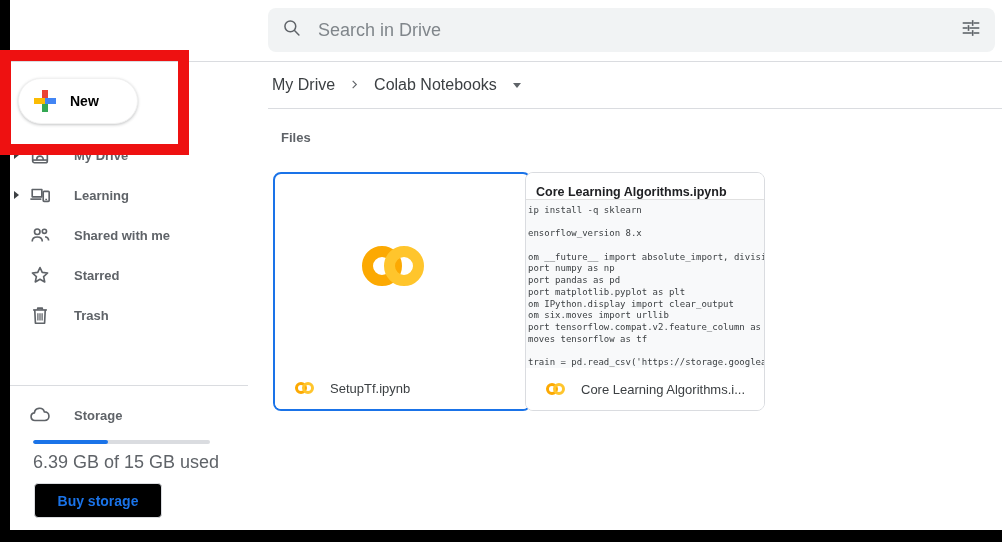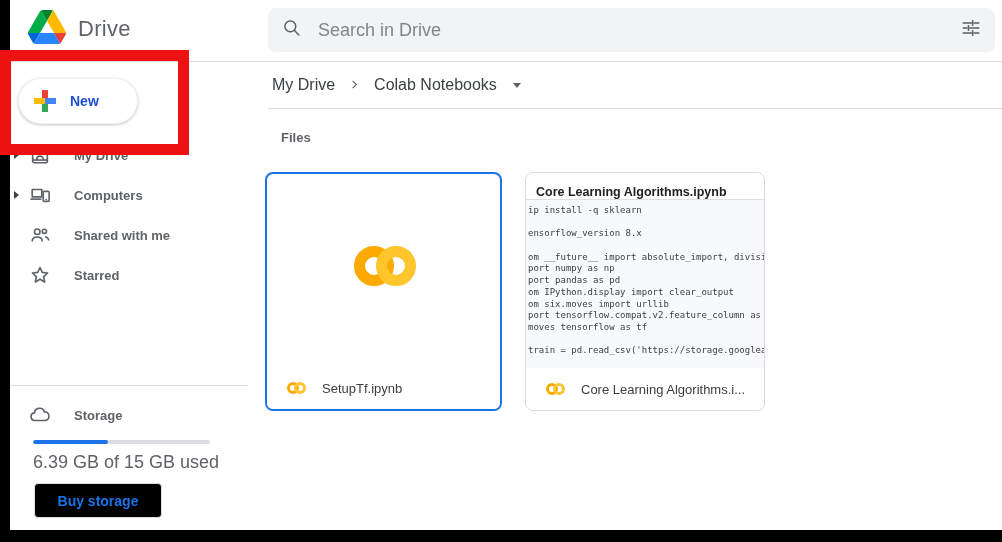--- a/index.html
+++ b/index.html
@@ -17,21 +17,21 @@
   .app-title{font-size:22px;color:#5f6368;letter-spacing:.3px;}
   .header-divider{position:absolute;left:10px;right:0;top:61px;height:1px;background:#dadce0;}
   .searchbar{position:absolute;left:268px;top:8px;width:727px;height:44px;background:#f1f3f4;
              border-radius:8px;display:flex;align-items:center;padding:0 14px;box-sizing:border-box;}
   .search-placeholder{color:#80868b;font-size:18px;margin-left:16px;flex:1;}
   
   .sidebar{position:absolute;left:10px;top:0;width:248px;height:542px;}
   .new-btn{position:absolute;left:8px;top:78px;width:120px;height:46px;background:#fff;border:1px solid #f1f1f1;
            border-radius:24px;display:flex;align-items:center;gap:14px;padding-left:15px;box-sizing:border-box;
            box-shadow:0 1px 3px rgba(60,64,67,.3);cursor:pointer;}
-  .new-btn-label{font-size:14px;font-weight:bold;color:#1d4ed8;}
+  .new-btn-label{font-size:14px;font-weight:bold;color:#000000;}
   .plus{position:relative;width:22px;height:22px;}
   .plus .v{position:absolute;left:8px;top:0;width:6px;height:22px;
            background:linear-gradient(to bottom,#ea4335 50%,#34a853 50%);}
   .plus .h{position:absolute;left:0;top:8px;width:22px;height:6px;
            background:linear-gradient(to right,#fbbc04 50%,#4285f4 50%);}
   .nav{position:absolute;left:0;top:135px;width:248px;}
   .nav-item{height:40px;display:flex;align-items:center;cursor:pointer;}
   .caret-slot{width:19px;display:flex;justify-content:flex-start;padding-left:4px;box-sizing:border-box;}
   .caret-right{width:0;height:0;border-left:5px solid #3c4043;border-top:4px solid transparent;border-bottom:4px solid transparent;}
   .nav-icon{width:22px;height:22px;}
@@ -46,21 +46,21 @@
            border-radius:4px;display:flex;align-items:center;justify-content:center;cursor:pointer;}
   .buy-btn span{color:#1a73e8;font-size:14px;font-weight:bold;}
   
   .breadcrumb{position:absolute;left:272px;top:76px;display:flex;align-items:center;gap:14px;font-size:16px;color:#3c4043;}
   .crumb{cursor:pointer;}
   .caret-down{width:0;height:0;border-top:5px solid #5f6368;border-left:4.5px solid transparent;border-right:4.5px solid transparent;margin-left:2px;}
   .content-divider{position:absolute;left:268px;right:0;top:108px;height:1px;background:#dadce0;}
   .files-label{position:absolute;left:281px;top:130px;font-size:13px;font-weight:bold;color:#5f6368;}
   .card{position:absolute;top:172px;height:239px;background:#fff;border-radius:8px;box-sizing:border-box;
         display:flex;flex-direction:column;overflow:hidden;cursor:pointer;}
-  .card1{left:265px;width:237px;border:2px solid #1a73e8;}
+  .card1{left:273px;width:258px;border:2px solid #1a73e8;}
   .card2{left:525px;width:240px;border:1px solid #dadce0;}
   .card-body{flex:1;position:relative;}
   .card-footer{height:42px;display:flex;align-items:center;gap:16px;padding-left:20px;box-sizing:border-box;background:#fff;}
   .file-name{font-size:13px;color:#3c4043;white-space:nowrap;overflow:hidden;}
   
   .colab-big{position:absolute;left:87px;top:72px;width:62px;height:40px;}
   .colab-big .ring{position:absolute;width:40px;height:40px;border-radius:50%;box-sizing:border-box;}
   .colab-big .ring.l{left:0;border:11px solid #fca902;}
   .colab-big .ring.r{left:22px;border:11px solid #ffc52c;}
   .colab-small{position:relative;width:19px;height:12px;flex:none;}
@@ -73,31 +73,20 @@
   .card2-title{font-size:12.5px;font-weight:bold;color:#202124;white-space:nowrap;overflow:hidden;}
   .code-area{flex:1;background:#f8f9fa;overflow:hidden;padding:5px 0 0 2px;}
   .code-line{height:11.7px;font-family:"DejaVu Sans Mono", monospace;font-size:9px;line-height:11.7px;
              color:#3c4043;white-space:pre;overflow:hidden;}
 </style>
 </head>
 <body>
 
 <div class="stage">
 
-  <div class="logo-row">
-    <span><svg viewBox="0 0 87.3 78">
-      <path fill="#0066da" d="m6.6 66.85 3.85 6.65c.8 1.4 1.95 2.5 3.3 3.3l13.75-23.8h-27.5c0 1.55.4 3.1 1.2 4.5z"></path>
-      <path fill="#00ac47" d="m43.65 25-13.75-23.8c-1.35.8-2.5 1.9-3.3 3.3l-25.4 44a9.06 9.06 0 0 0-1.2 4.5h27.5z"></path>
-      <path fill="#ea4335" d="m73.55 76.8c1.35-.8 2.5-1.9 3.3-3.3l1.6-2.75 7.65-13.25c.8-1.4 1.2-2.95 1.2-4.5h-27.5l5.85 11.5z"></path>
-      <path fill="#00832d" d="m43.65 25 13.75-23.8c-1.35-.8-2.9-1.2-4.5-1.2h-18.5c-1.6 0-3.15.45-4.5 1.2z"></path>
-      <path fill="#2684fc" d="m59.8 53h-32.3l-13.75 23.8c1.35.8 2.9 1.2 4.5 1.2h50.8c1.6 0 3.15-.45 4.5-1.2z"></path>
-      <path fill="#ffba00" d="m73.4 26.5-12.7-22c-.8-1.4-1.95-2.5-3.3-3.3l-13.75 23.8 16.15 28h27.45c0-1.55-.4-3.1-1.2-4.5z"></path>
-    </svg></span>
-    <span class="app-title">Drive</span>
-  </div>
 
   <div class="searchbar">
     <span><svg width="20" height="20" viewBox="0 0 24 24">
       <circle cx="10" cy="10" r="6.5" fill="none" stroke="#5f6368" stroke-width="1.8"></circle>
       <line x1="15" y1="15" x2="20.3" y2="20.3" stroke="#5f6368" stroke-width="1.8" stroke-linecap="round"></line>
     </svg></span>
     <span class="search-placeholder">Search in Drive</span>
     <span><svg width="20" height="20" viewBox="0 0 24 24" stroke="#5f6368" stroke-width="1.9" stroke-linecap="square">
       <line x1="3" y1="6" x2="12" y2="6"></line>
           <line x1="16" y1="6" x2="21" y2="6"></line>
@@ -140,21 +129,21 @@
       <div class="nav-item">
         <span class="caret-slot">
             <span class="caret-right"></span>
           </span>
         <span class="nav-icon"><svg viewBox="0 0 24 24" fill="none" stroke="#5f6368" stroke-width="1.8" stroke-linejoin="round">
           <path d="M3.5 6h10.5v8H3.5z"></path>
               <path d="M1.5 16.5h12"></path>
               <rect x="15.5" y="8" width="6.5" height="11" rx="1" fill="#fff"></rect>
               <line x1="17.8" y1="16.8" x2="19.7" y2="16.8" stroke-width="1.4"></line>
         </svg></span>
-        <span class="nav-label">Computers</span>
+        <span class="nav-label">Learning</span>
       </div>
 
       <div class="nav-item">
         <span class="caret-slot"></span>
         <span class="nav-icon"><svg viewBox="0 0 24 24" fill="none" stroke="#5f6368" stroke-width="1.8" stroke-linejoin="round">
           <circle cx="9" cy="8.5" r="3"></circle>
               <path d="M3.5 19c0-3.2 2.6-4.8 5.5-4.8s5.5 1.6 5.5 4.8"></path>
           <circle cx="16.8" cy="8" r="2.3"></circle>
               <path d="M17.5 13.9c2.2.4 3.9 1.8 3.9 4.2"></path>
         </svg></span>
@@ -163,20 +152,32 @@
 
 
       <div class="nav-item">
         <span class="caret-slot"></span>
         <span class="nav-icon"><svg viewBox="0 0 24 24" fill="none" stroke="#5f6368" stroke-width="1.8" stroke-linejoin="round">
           <path d="M12 3.8l2.45 5.4 5.85.63-4.36 3.97 1.2 5.77L12 16.6l-5.14 2.97 1.2-5.77L3.7 9.83l5.85-.63z"></path>
         </svg></span>
         <span class="nav-label">Starred</span>
       </div>
 
+      <div class="nav-item">
+        <span class="caret-slot"></span>
+        <span class="nav-icon"><svg viewBox="0 0 24 24" fill="none" stroke="#5f6368" stroke-width="1.8" stroke-linejoin="round">
+          <path d="M4.5 6.5h15"></path>
+              <path d="M9.5 6.3V4.5h5v1.8"></path>
+              <path d="M6.3 6.5l.7 14.5h10l.7-14.5"></path>
+          <path d="M9.7 10v8" stroke-width="1.4"></path>
+              <path d="M12 10v8" stroke-width="1.4"></path>
+              <path d="M14.3 10v8" stroke-width="1.4"></path>
+        </svg></span>
+        <span class="nav-label">Trash</span>
+      </div>
     </div>
 
     <div class="side-divider"></div>
 
     <div class="nav-item storage-row">
       <span class="nav-icon"><svg viewBox="0 0 24 24" fill="none" stroke="#5f6368" stroke-width="1.8" stroke-linejoin="round">
         <path d="M6.5 18a4.2 4.2 0 0 1-.6-8.36A5.6 5.6 0 0 1 16.8 8.6 4.5 4.5 0 0 1 17.3 18z"></path>
       </svg></span>
       <span class="nav-label">Storage</span>
     </div>
@@ -224,20 +225,21 @@
       <span class="card2-title">Core Learning Algorithms.ipynb</span>
     </div>
     <div class="code-area">
       <div class="code-line">ip install -q sklearn</div>
       <div class="code-line"></div>
       <div class="code-line">ensorflow_version 8.x</div>
       <div class="code-line"></div>
       <div class="code-line">om __future__ import absolute_import, division</div>
       <div class="code-line">port numpy as np</div>
       <div class="code-line">port pandas as pd</div>
+      <div class="code-line">port matplotlib.pyplot as plt</div>
       <div class="code-line">om IPython.display import clear_output</div>
       <div class="code-line">om six.moves import urllib</div>
       <div class="code-line">port tensorflow.compat.v2.feature_column as fc</div>
       <div class="code-line">moves tensorflow as tf</div>
       <div class="code-line"></div>
       <div class="code-line">train = pd.read_csv('https://storage.googleapis</div>
     </div>
     <div class="card-footer">
       <span class="colab-small">
           <span class="ring l"></span>

